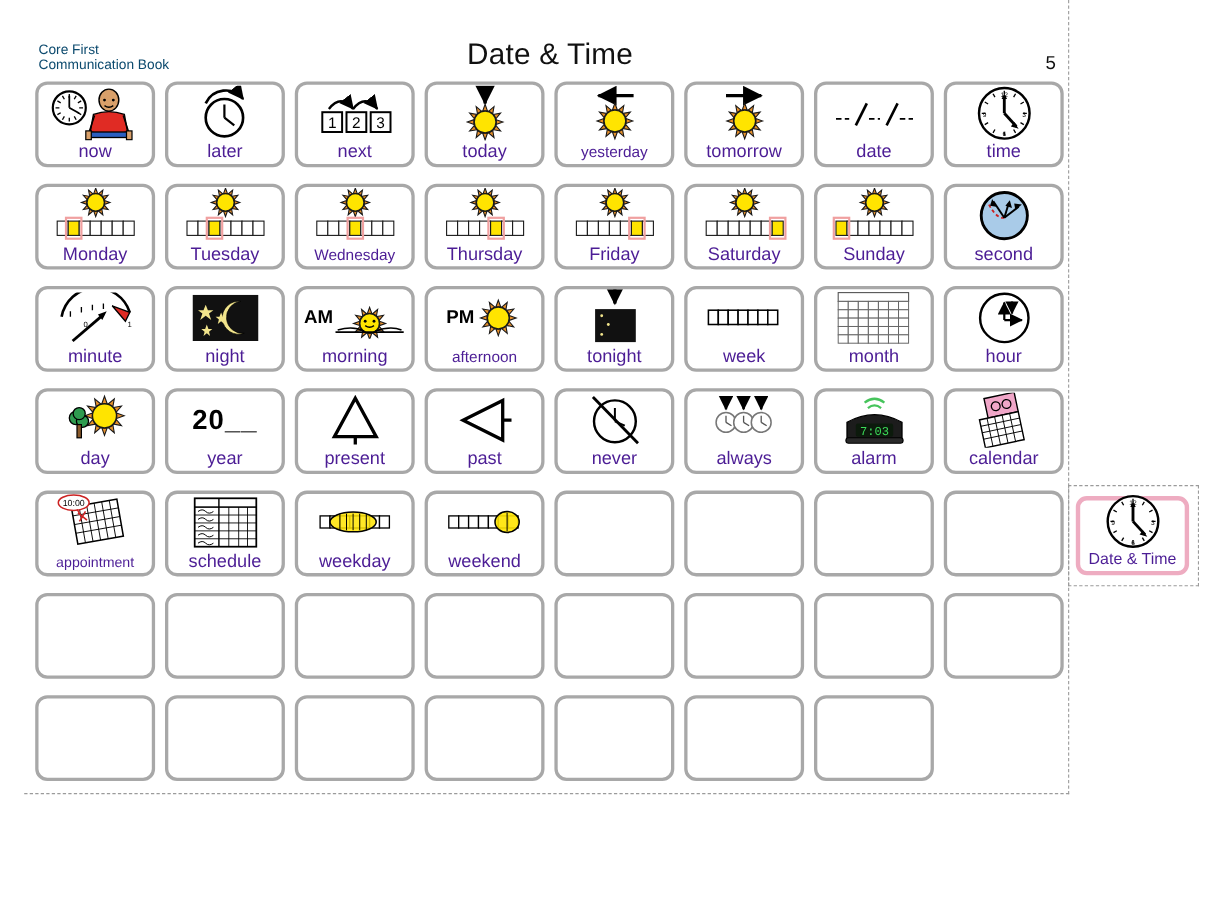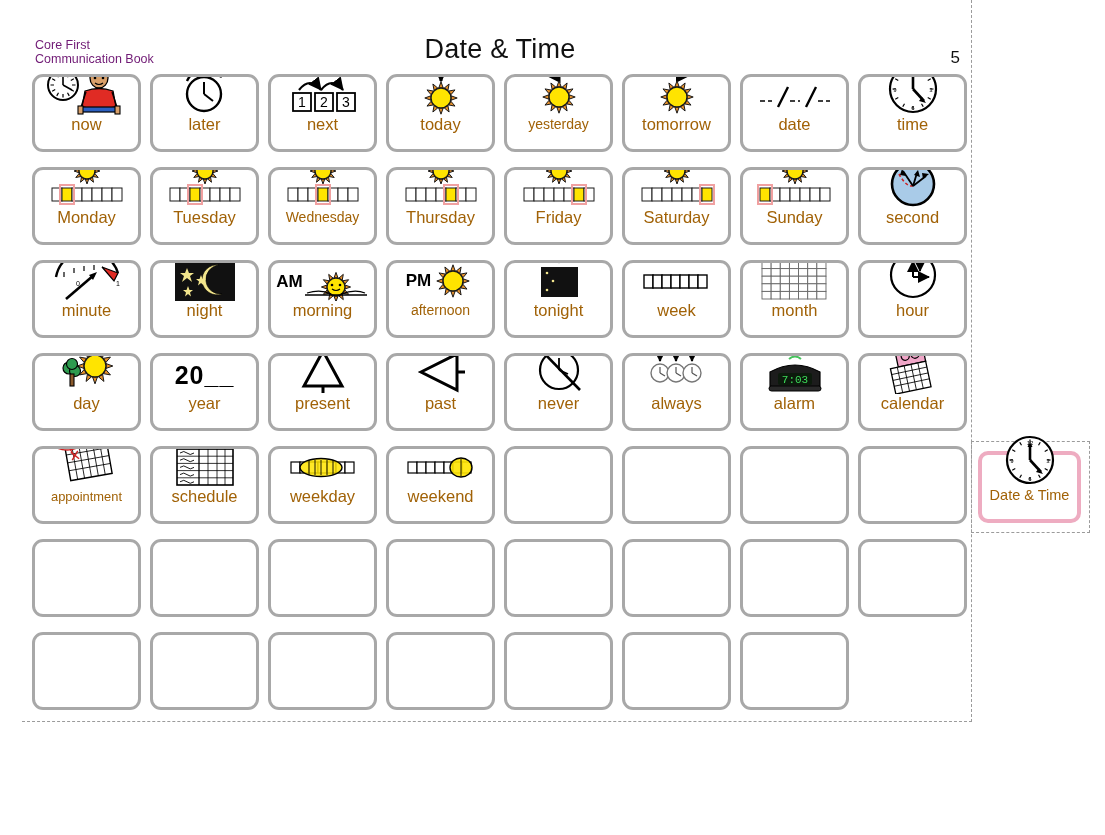--- a/index.html
+++ b/index.html
@@ -11,39 +11,39 @@
     color:#000;
     position:relative;
     overflow:hidden;
   }
   .page{position:absolute;left:0;top:0;width:1105px;height:835px;}
 
   
   .guide-right{position:absolute;left:971px;top:0;width:0;height:722px;border-left:1px dashed #9b9b9b;}
   .guide-bottom{position:absolute;left:22px;top:721px;width:950px;height:0;border-top:1px dashed #9b9b9b;}
 
-  .book-label{position:absolute;left:35px;top:38px;font-size:12.5px;line-height:14px;color:#701a75;white-space:pre-line;}
+  .book-label{position:absolute;left:35px;top:38px;font-size:12.5px;line-height:14px;color:#0c4a6e;white-space:pre-line;}
   .page-title{position:absolute;left:0;top:34px;width:1000px;text-align:center;font-size:27px;color:#111;letter-spacing:.2px;}
   .page-num{position:absolute;left:930px;top:48px;width:30px;text-align:right;font-size:17px;color:#111;}
 
   
   .grid{position:absolute;left:32px;top:74px;display:grid;
     grid-template-columns:repeat(8,111px);
     grid-template-rows:repeat(7,85px);
     column-gap:7px;row-gap:8px;}
   .cell{
     width:109px;height:78px;
     border:3px solid #a8a8a8;border-radius:11px;
     background:#fff;box-sizing:border-box;
     display:flex;flex-direction:column;align-items:center;justify-content:flex-end;
     padding-bottom:1px;position:relative;overflow:hidden;
   }
   .cell.empty{}
   .sym{flex:1;display:flex;align-items:center;justify-content:center;width:100%;}
-  .lbl{font-size:16.5px;line-height:19px;color:#a16207;white-space:nowrap;padding-bottom:14px;}
+  .lbl{font-size:16.5px;line-height:19px;color:#4c1d95;white-space:nowrap;padding-bottom:0;}
   .lbl.sm{font-size:14px;}
   .lbl.xs{font-size:12.9px;}
 
   
   svg{display:block;}
 
   
   .tab{
     position:absolute;left:978px;top:451px;width:103px;height:72px;
     border:4px solid #eeacc1;border-radius:10px;background:#fff;

